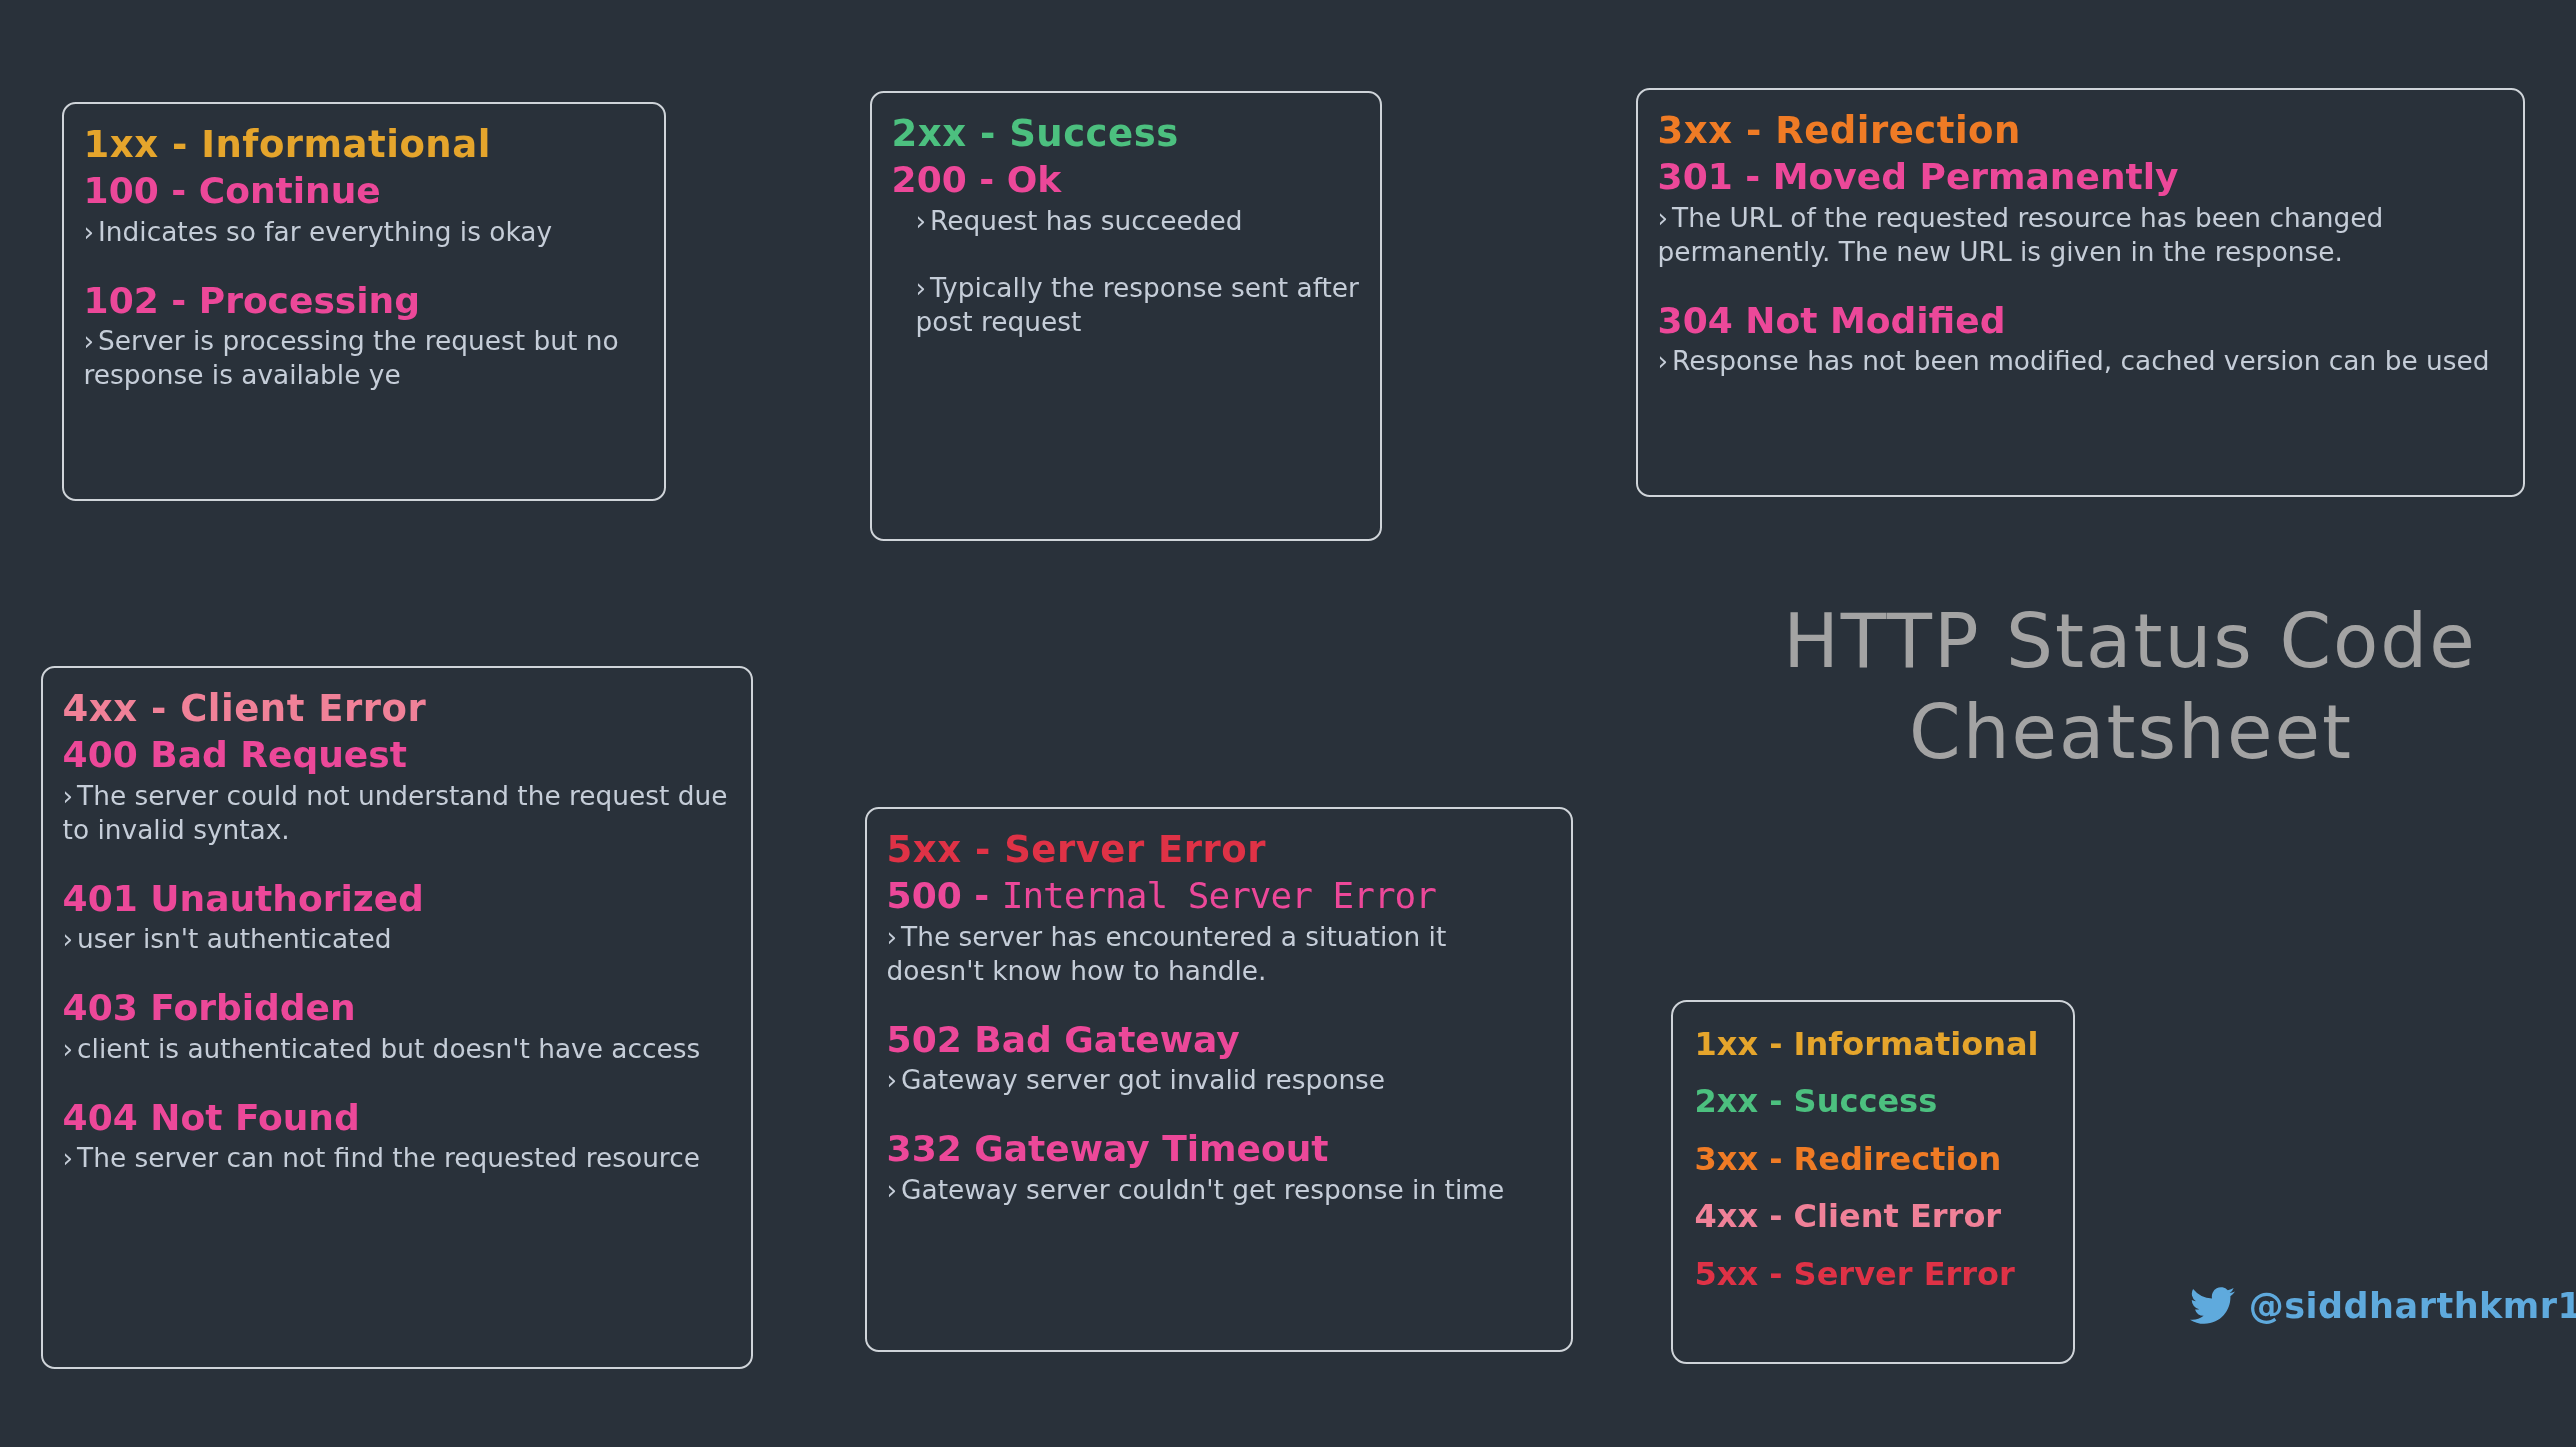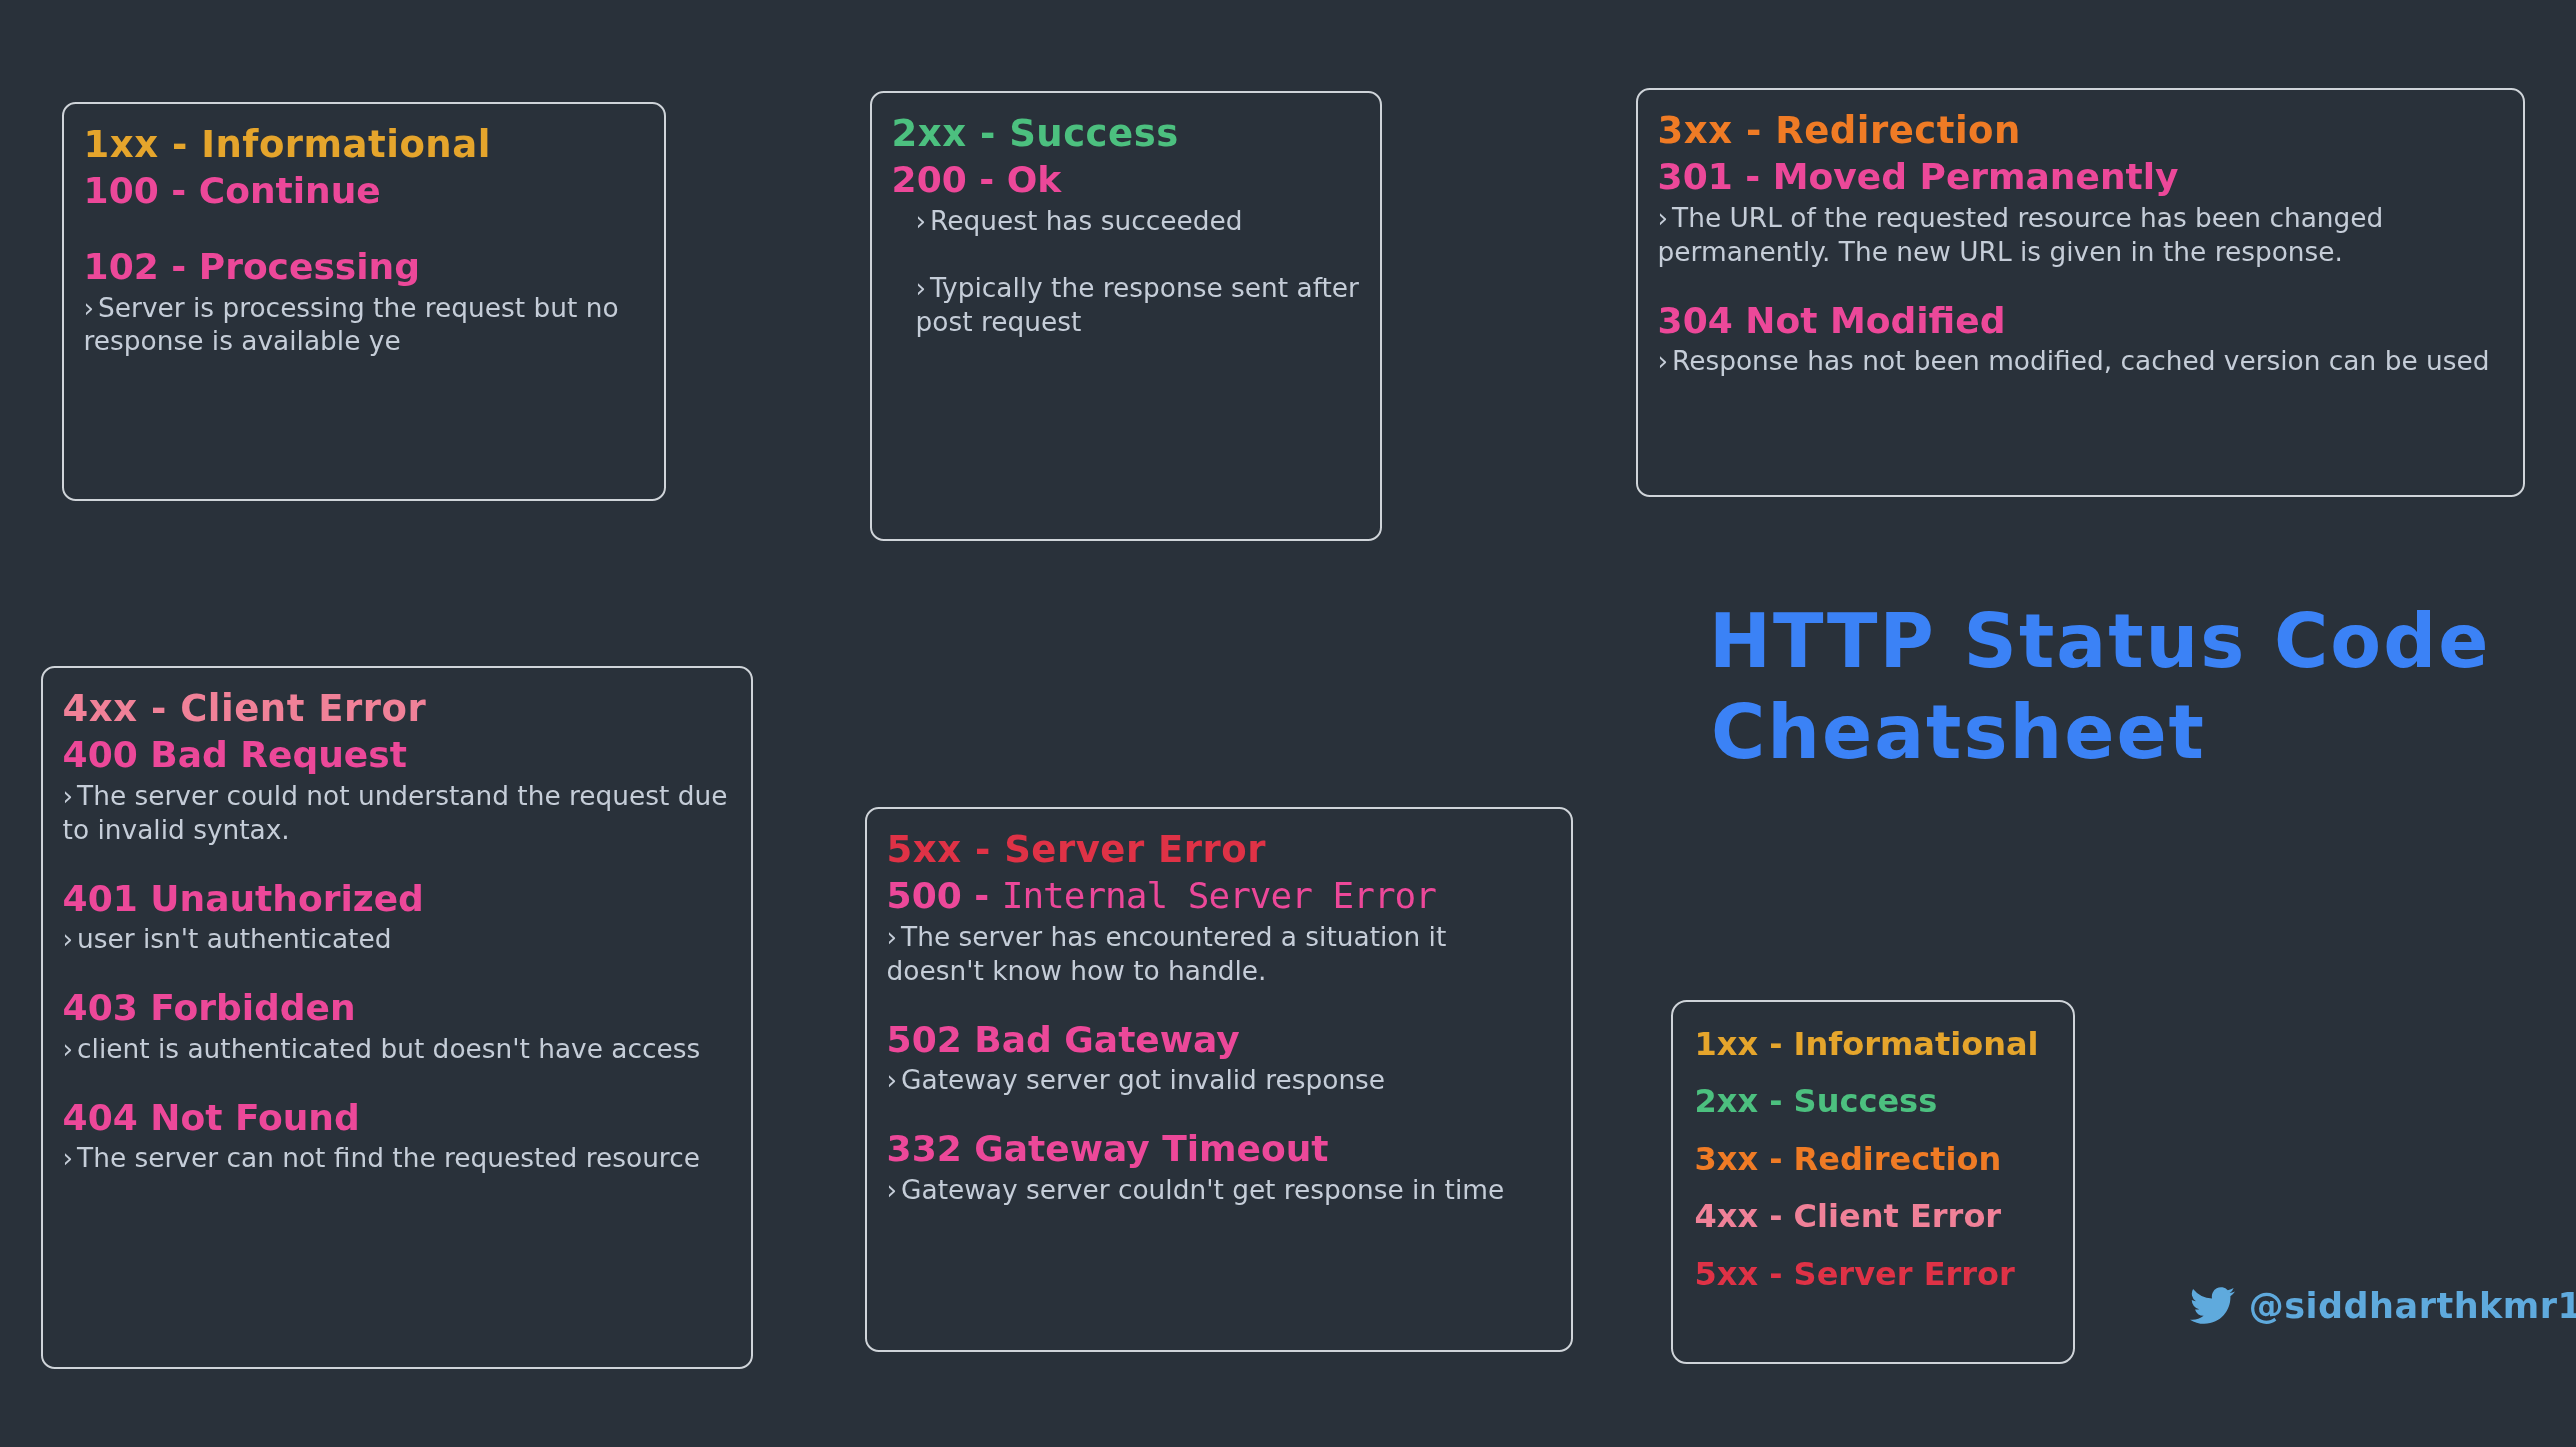--- a/index.html
+++ b/index.html
@@ -105,26 +105,26 @@
     white-space: nowrap;
   }
   .legend-row:last-child { margin-bottom: 0; }
 
   
   #main-title {
     position: absolute;
     left: 1709px;
     top: 596px;
     width: 842px;
-    color: #3b82f6;
+    color: #a3a3a3;
     font-size: 74px;
-    font-weight: 700;
+    font-weight: 400;
     line-height: 1.23;
     letter-spacing: 2px;
-    text-align: left;
+    text-align: center;
   }
   #main-title .line2 { padding-left: 2px; }
 
   
   #twitter {
     position: absolute;
     left: 2190px;
     top: 1283px;
     display: flex;
     align-items: center;
@@ -143,20 +143,21 @@
 <body>
 
 <div id="page">
 
   <div class="card" id="card-1xx">
     <div class="card-inner">
       <div class="cat-title">1xx - Informational</div>
 
       <div class="entry">
         <div class="code-title">100 - Continue</div>
+        <div class="desc"><span class="chev">›</span><span>Indicates so far everything is okay</span></div>
       </div>
 
       <div class="gap-md"></div>
 
       <div class="entry">
         <div class="code-title">102 - Processing</div>
         <div class="desc"><span class="chev">›</span><span>Server is processing the request but no response is available ye</span></div>
       </div>
     </div>
   </div>

